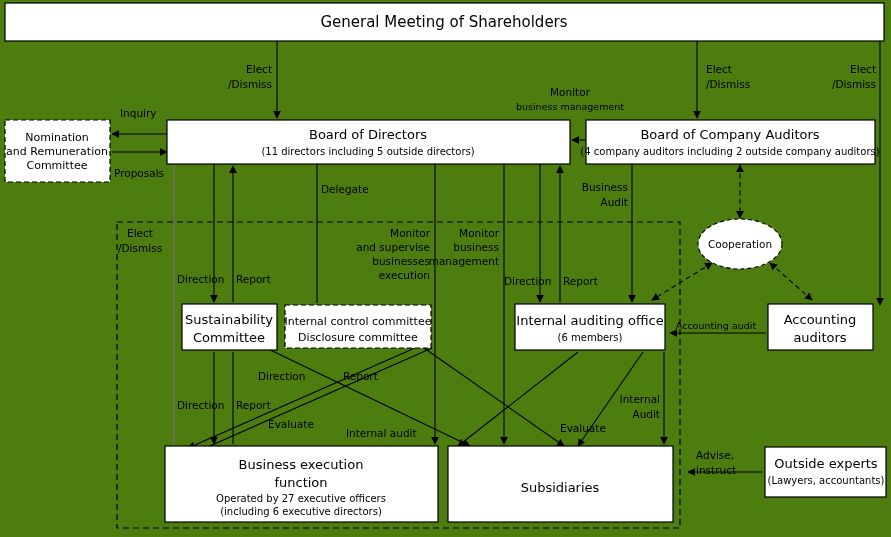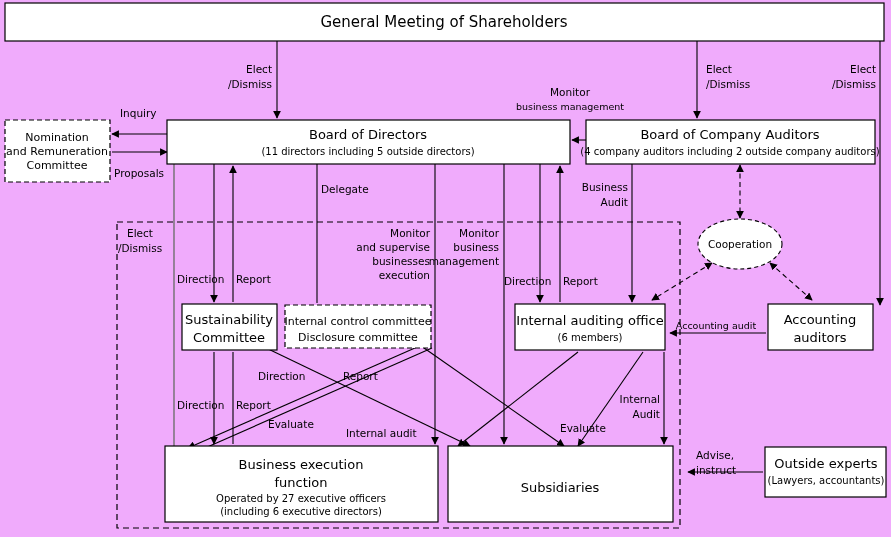--- a/index.html
+++ b/index.html
@@ -4,21 +4,21 @@
 <style>
   html, body {
     margin: 0;
     padding: 0;
     background: #ffffff;
   }
   #stage {
     position: relative;
     width: 891px;
     height: 537px;
-    background: #f0abfc;
+    background: #4d7c0f;
     font-family: "DejaVu Sans", sans-serif;
     overflow: hidden;
   }
   svg#canvas {
     position: absolute;
     top: 0;
     left: 0;
     width: 891px;
     height: 537px;
   }

